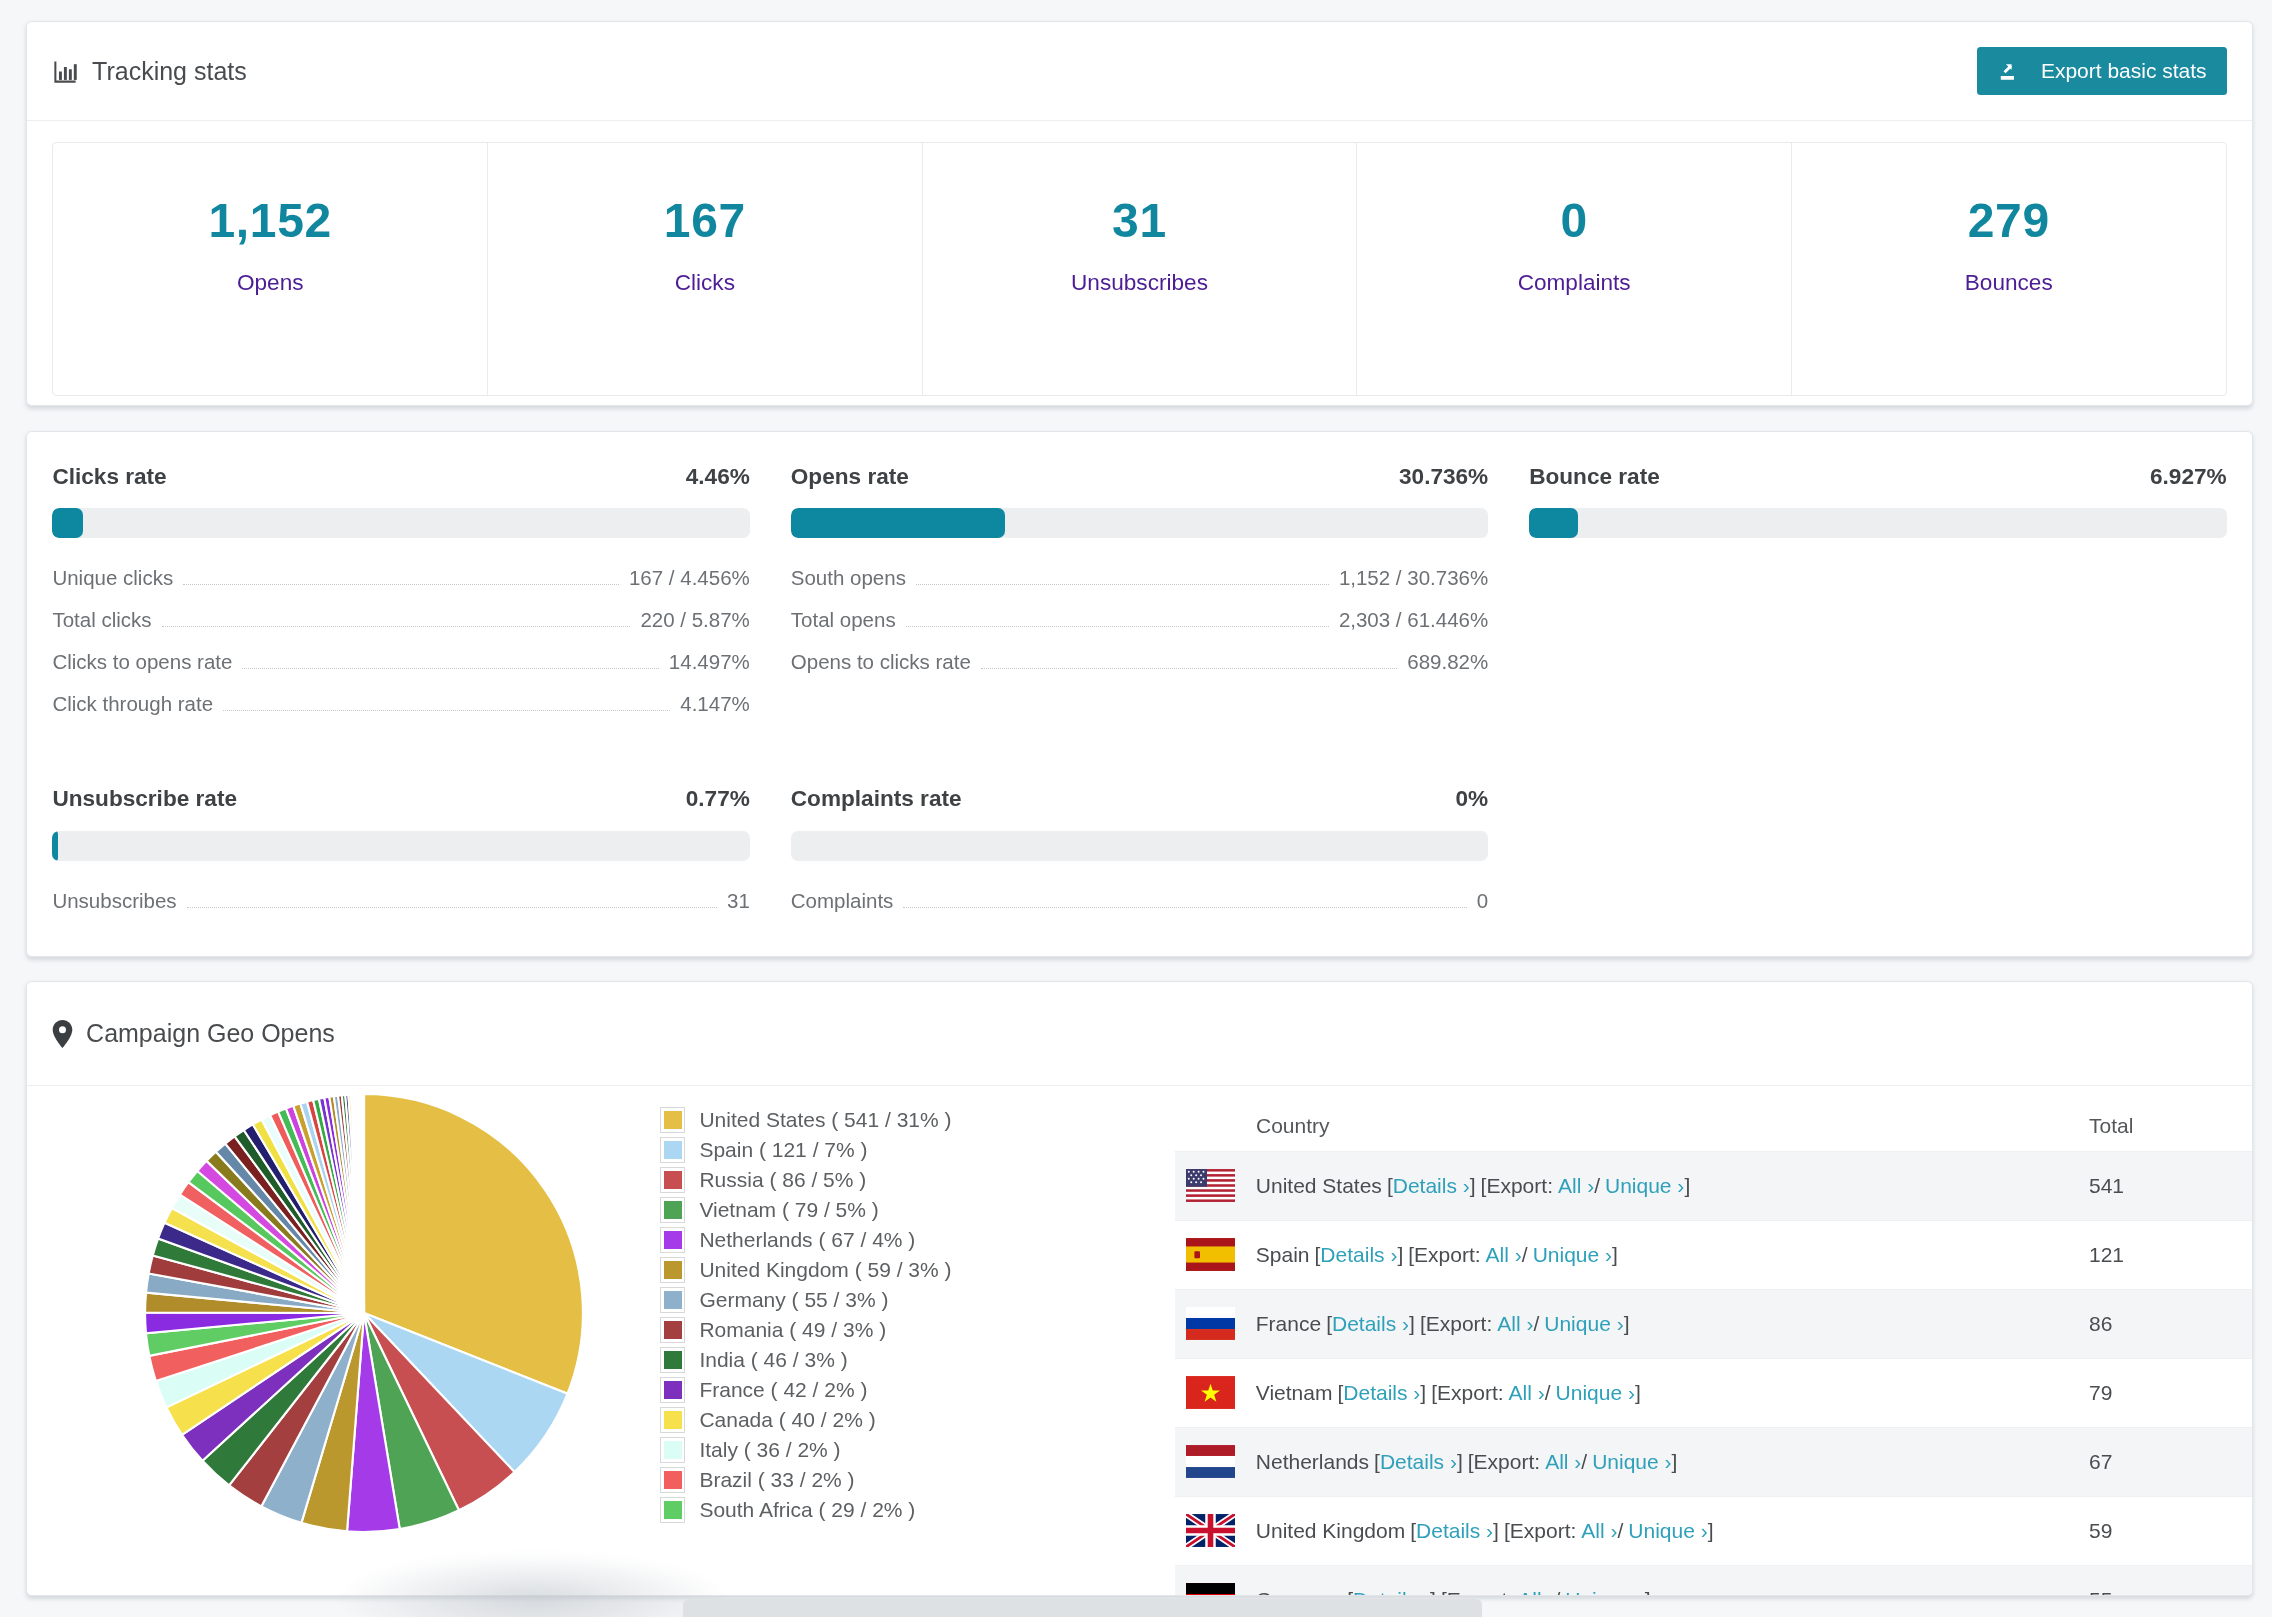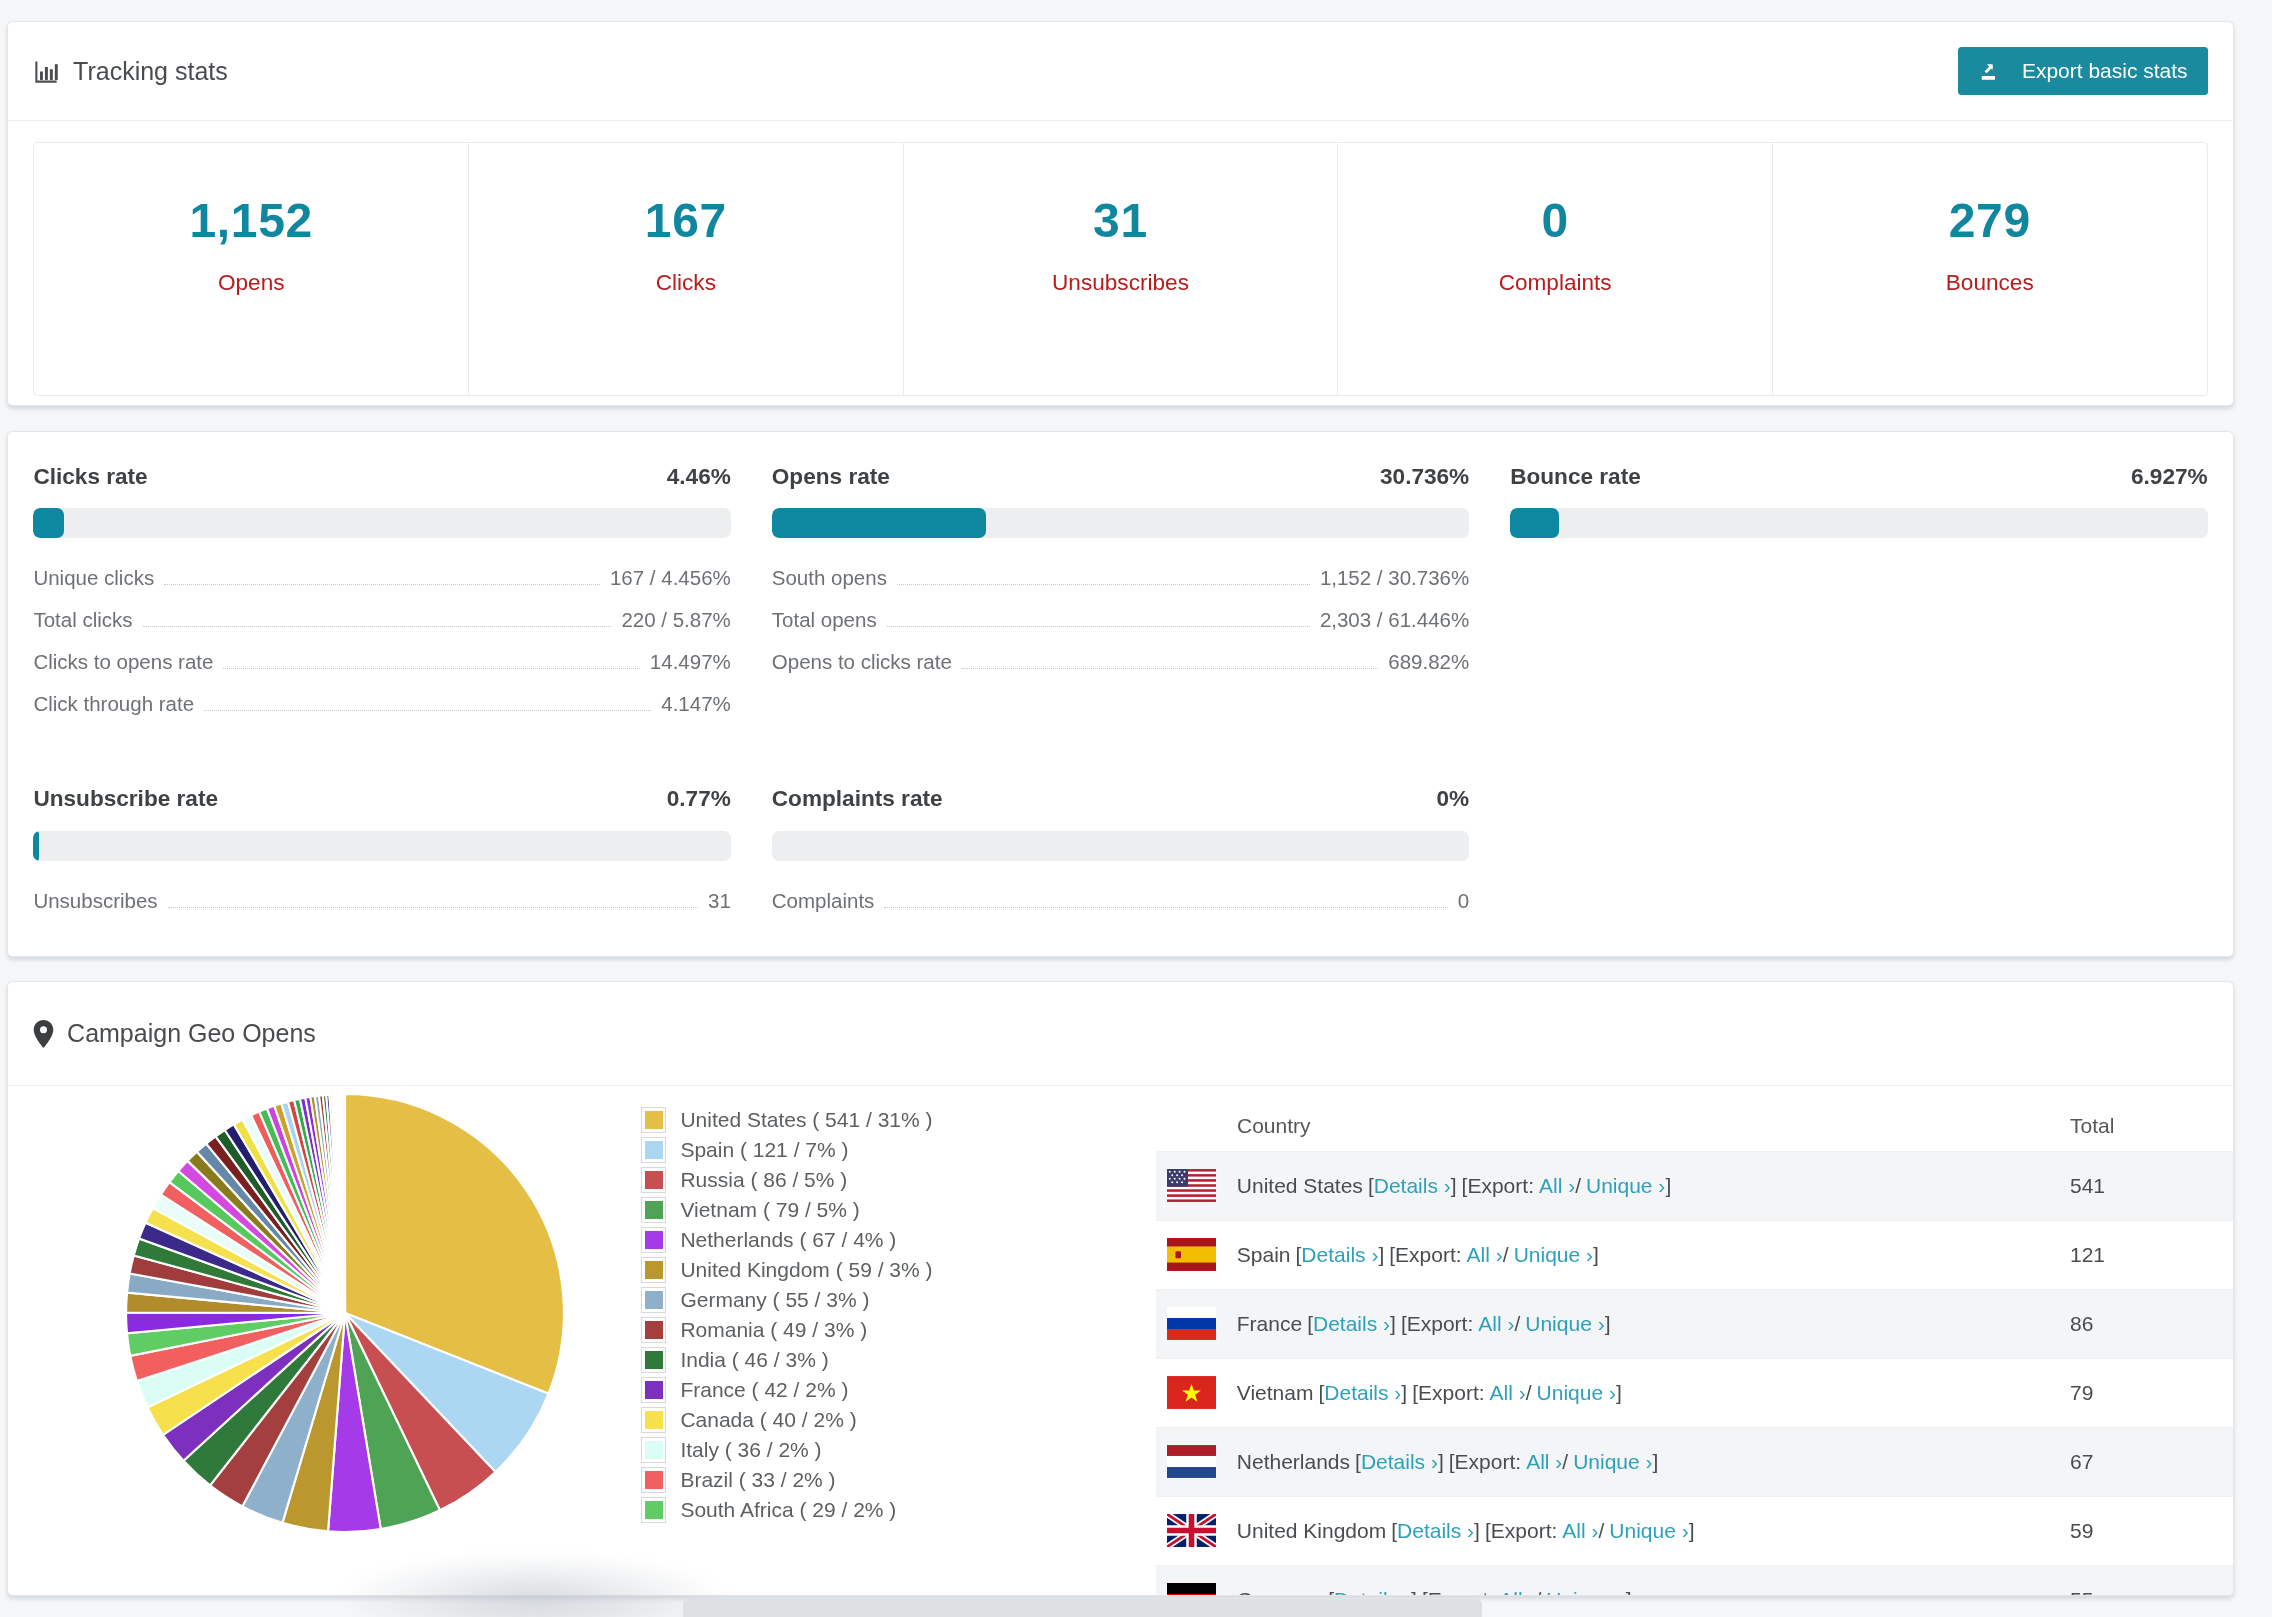--- a/index.html
+++ b/index.html
@@ -4,21 +4,21 @@
 <style>
   * { margin:0; padding:0; box-sizing:border-box; }
   html,body { width:2273px; height:1618px; overflow:hidden; }
   body {
     font-family:"Liberation Sans", sans-serif;
     background:#f6f7f8;
     color:#46494c;
     position:relative;
   }
   .panel {
-    position:absolute; left:7px; width:2227px;
+    position:absolute; left:26px; width:2227px;
     background:#fff;
     border:0.7px solid #e3e6e9;
     border-radius:5.6px;
     box-shadow:0 2.1px 4.2px rgba(150,160,175,.35);
   }
   #panel-tracking { top:21px; height:385px; }
   #panel-rates    { top:431px; height:526px; }
   #panel-geo      { top:981px; height:615px; overflow:hidden; }
 
   .panel-header {
@@ -44,21 +44,21 @@
     border:0.7px solid #e8eaec; border-radius:4.2px;
     display:flex;
   }
   .stat-cell {
     flex:1; display:flex; flex-direction:column; align-items:center; justify-content:center;
     padding-bottom:49px;
     border-right:0.7px solid #e8eaec;
   }
   .stat-cell:last-child { border-right:none; }
   .stat-value { font-size:48px; font-weight:700; color:#10879f; letter-spacing:0.7px; }
-  .stat-label { font-size:22.6px; color:#b91c1c; margin-top:22px; }
+  .stat-label { font-size:22.6px; color:#4c1d95; margin-top:22px; }
 
   
   .rates-grid {
     display:grid; grid-template-columns:repeat(3,1fr); column-gap:41px;
     padding:32px 25.4px 0;
   }
   .rate-head { display:flex; justify-content:space-between; align-items:baseline; }
   .rate-title { font-size:22.6px; font-weight:700; color:#3f4245; }
   .rate-value { font-size:22.6px; font-weight:700; color:#3f4245; }
   .bar-track {

